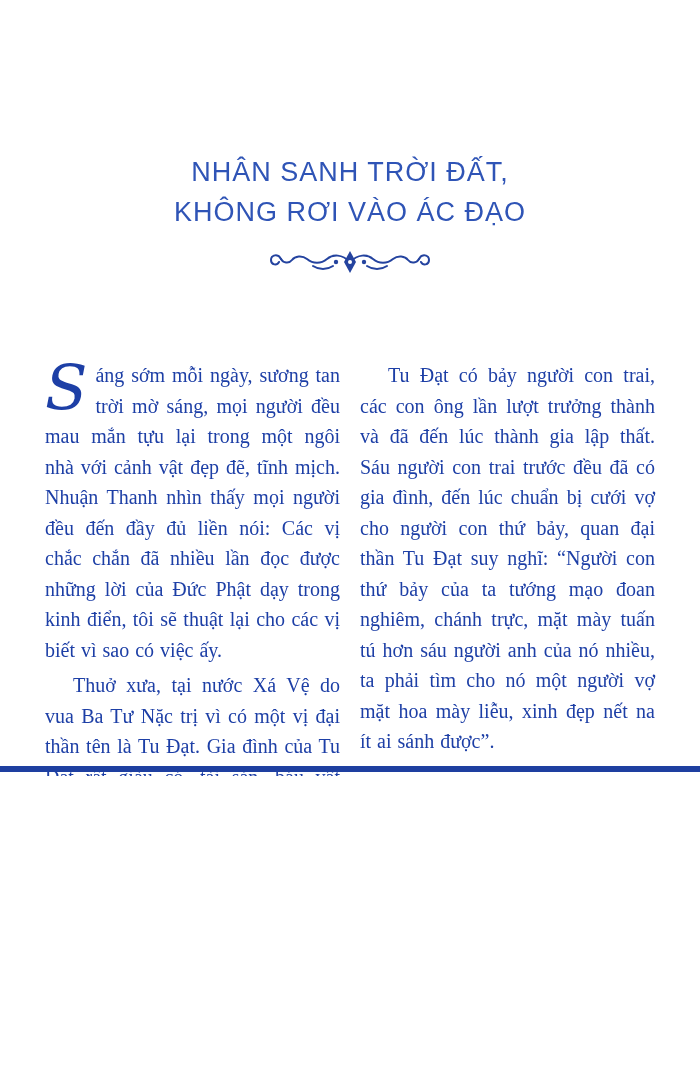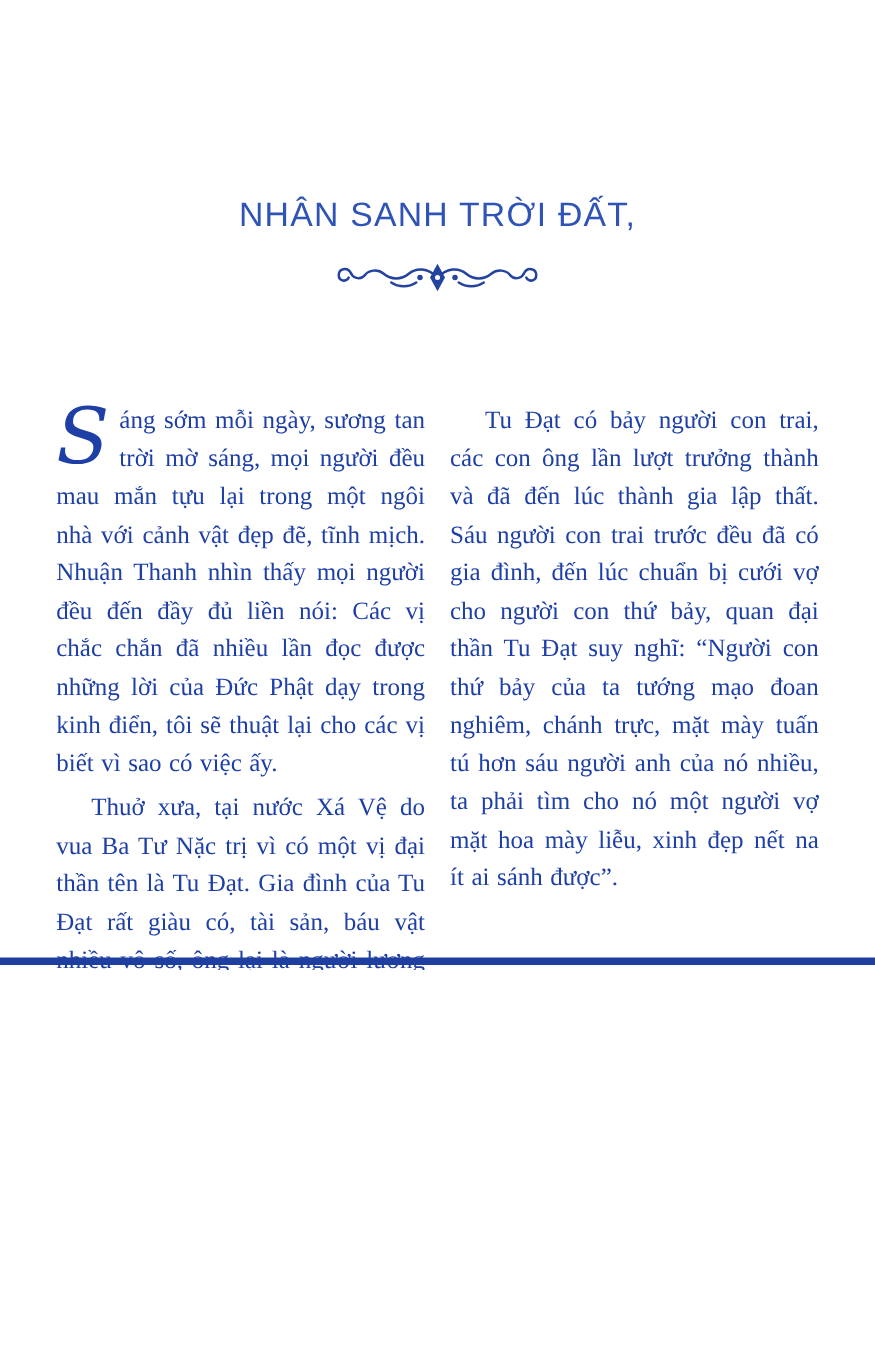--- a/index.html
+++ b/index.html
@@ -101,20 +101,21 @@
     z-index: 2;
   }
 </style>
 </head>
 <body>
 
 <div class="page">
 
   <h1 class="title">
     <span>NHÂN SANH TRỜI ĐẤT,</span><br>
+    <span>KHÔNG RƠI VÀO ÁC ĐẠO</span>
   </h1>
 
   <div class="ornament">
     <svg width="190" height="28" viewBox="0 0 190 28">
       <g fill="none" stroke="#24439f" stroke-width="2" stroke-linecap="round">
         <path d="M95 14 C103 6 112 6 118 11 C124 16 132 16 138 11 C143 7 150 8 153 12 C156 16 162 15 164 11"></path>
         <path d="M164 11 c3 -6 10 -4 10 1 c0 5 -6 6 -8 2"></path>
         <path d="M95 14 C87 6 78 6 72 11 C66 16 58 16 52 11 C47 7 40 8 37 12 C34 16 28 15 26 11"></path>
         <path d="M26 11 c-3 -6 -10 -4 -10 1 c0 5 6 6 8 2"></path>
         <path d="M112 18 c6 4 14 4 20 0"></path>

